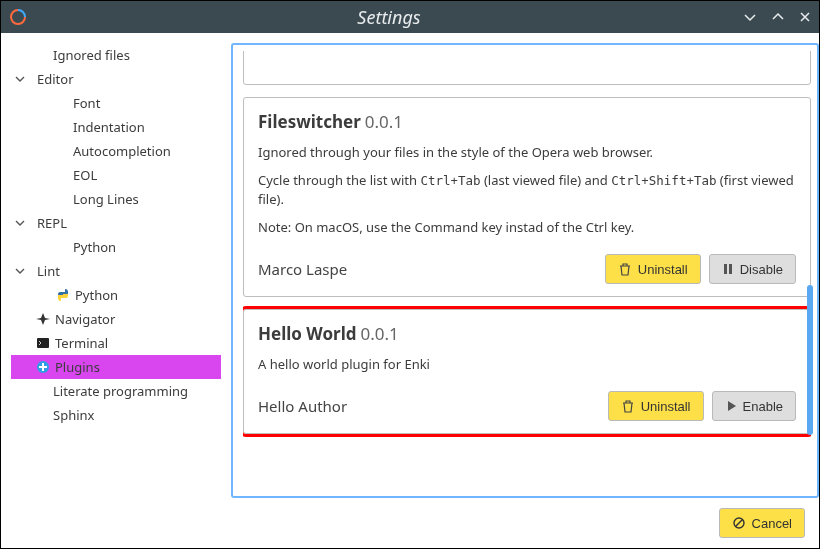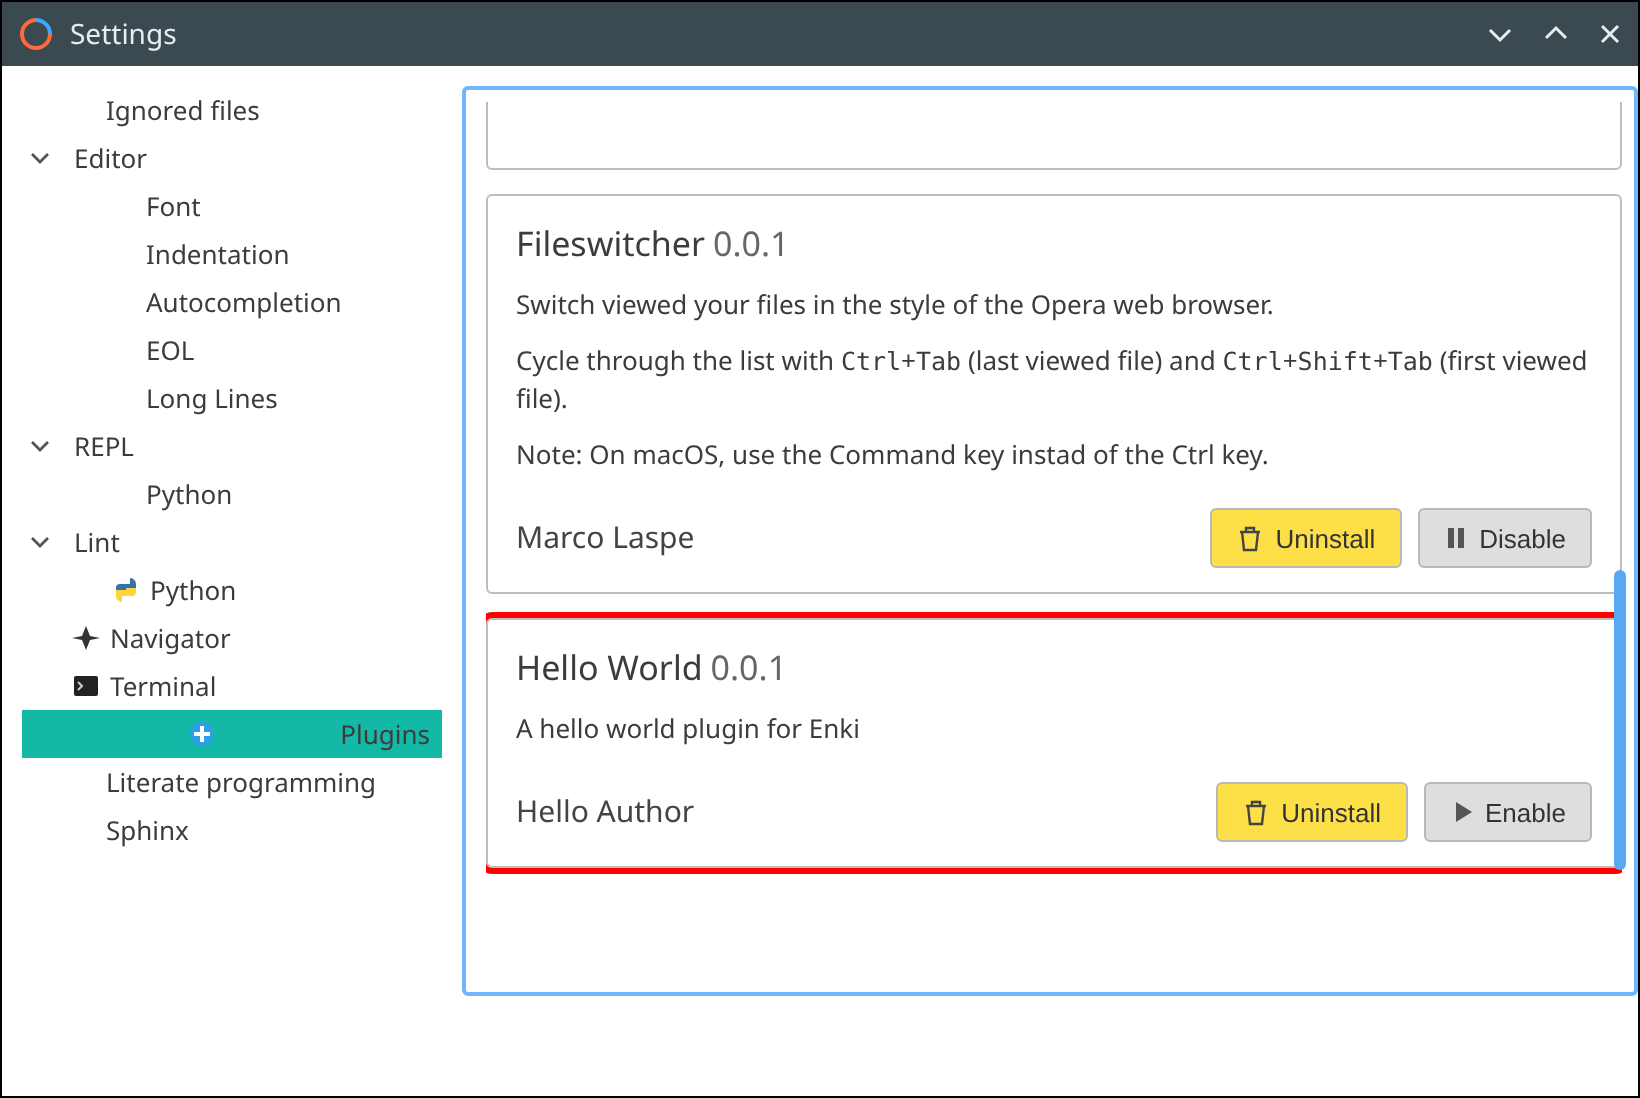--- a/index.html
+++ b/index.html
@@ -1,42 +1,42 @@
 <!DOCTYPE html>
 <html><head>
 <meta charset="utf-8">
 <style>
   * { box-sizing: border-box; margin: 0; padding: 0; }
   html, body { width: 820px; height: 549px; font-family: "Segoe UI", "Noto Sans", sans-serif; font-size: 13px; color: #3c3c3c; background: #fff; }
   .window { width: 820px; height: 549px; border: 1px solid #000; display: flex; flex-direction: column; }
   
   .titlebar { height: 32px; background: #3b4a51; color: #e8ecee; display: flex; align-items: center; padding: 0 8px; }
   .titlebar .app-icon { width: 18px; height: 18px; margin-right: 8px; }
-  .titlebar .title { flex: 1; text-align: left; font-size: 14px; }
+  .titlebar .title { flex: 1; text-align: center; font-size: 18px; font-style: italic; }
   .titlebar .win-btns { display: flex; gap: 14px; align-items: center; }
   .titlebar svg { display: block; }
   
   .body { flex: 1; display: flex; padding: 10px 0 0 10px; gap: 10px; overflow: hidden; }
   
   .sidebar { width: 210px; overflow: auto; }
   .tree { list-style: none; }
   .tree .row { display: flex; align-items: center; height: 24px; white-space: nowrap; cursor: pointer; }
-  .tree .row.selected { background: #14b8a6; justify-content: space-between; }
+  .tree .row.selected { background: #d946ef; }
   .tree .toggle { width: 14px; height: 14px; margin-left: 2px; display: flex; align-items: center; justify-content: center; }
   .tree .spacer { display: inline-block; }
   .tree .icon { width: 16px; height: 16px; margin: 0 4px 0 2px; display: inline-flex; align-items: center; justify-content: center; }
   .tree .label { padding-right: 6px; }
   
   .main { flex: 1; display: flex; position: relative; }
   .plugins-panel { flex: 1; border: 2px solid #6fb6ff; border-radius: 3px; padding: 6px 6px 6px 10px; display: flex; flex-direction: column; gap: 10px; overflow: hidden; position: relative; }
   .scroll-body { flex: 1; overflow: hidden; display: flex; flex-direction: column; gap: 12px; }
   .plugin-card { border: 1px solid #bdbdbd; border-radius: 3px; padding: 12px 14px 12px 14px; }
   .plugin-card.highlight { outline: 3px solid #ff0000; outline-offset: 0; }
   .clipped-top { border-top: 1px solid #bdbdbd; border-left: 1px solid #bdbdbd; border-right: 1px solid #bdbdbd; border-bottom: 1px solid #bdbdbd; border-radius: 0 0 3px 3px; margin-top: -6px; padding: 0 14px 8px 14px; display:flex; justify-content:flex-end; gap:8px; }
-  .plugin-title { font-size: 17px; font-weight: 400; display: inline; }
+  .plugin-title { font-size: 17px; font-weight: 700; display: inline; }
   .plugin-ver { font-size: 17px; color: #666; margin-left: 4px; }
   .plugin-desc { margin-top: 10px; font-size: 13px; line-height: 1.4; }
   .plugin-desc p { margin-bottom: 10px; }
   .plugin-desc code, kbd { font-family: "Consolas", monospace; font-size: 12.5px; }
   .plugin-footer { display: flex; align-items: center; margin-top: 18px; }
   .plugin-author { flex: 1; font-size: 15px; color: #444; }
   .btn { display: inline-flex; align-items: center; gap: 6px; height: 30px; padding: 0 12px; border: 1px solid #b9b9b9; background: #fde047; border-radius: 3px; font-size: 13px; cursor: pointer; color: #333; }
   .btn.dim { background: #dedede; }
   .btn svg { display: block; }
   .vscroll { position: absolute; right: 4px; top: 240px; width: 6px; height: 150px; background: #5aa7f2; border-radius: 3px; }
@@ -223,21 +223,21 @@
               <button class="btn" style="visibility:hidden">
                 <span>Uninstall</span>
               </button>
               <button class="btn dim" style="visibility:hidden">
                 <span>Disable</span>
               </button>
             </div>
             <div class="plugin-card">
               <div><span class="plugin-title">Fileswitcher</span><span class="plugin-ver">0.0.1</span></div>
               <div class="plugin-desc">
-                <p>Switch viewed your files in the style of the Opera web browser.</p>
+                <p>Ignored through your files in the style of the Opera web browser.</p>
                 <p>Cycle through the list with <kbd>Ctrl</kbd>+<kbd>Tab</kbd> (last viewed file) and <kbd>Ctrl</kbd>+<kbd>Shift</kbd>+<kbd>Tab</kbd> (first viewed file).</p>
                 <p>Note: On macOS, use the Command key instad of the Ctrl key.</p>
               </div>
               <div class="plugin-footer">
                 <div class="plugin-author">Marco Laspe</div>
                 <button class="btn">
                   <svg width="14" height="14" viewBox="0 0 14 14">
                     <path d="M3 4h8l-1 9H4z M2 4h10 M5 2h4v2H5z" fill="none" stroke="#444" stroke-width="1.2"></path>
                   </svg>
                   <span>Uninstall</span>
@@ -274,14 +274,21 @@
                 </button>
               </div>
             </div>
           </div>
         <div class="vscroll"></div>
       </div>
     </div>
   </div>
 
   <div class="bottom">
+    <button class="btn">
+      <svg width="14" height="14" viewBox="0 0 14 14">
+          <circle cx="7" cy="7" r="5" fill="none" stroke="#333" stroke-width="1.4"></circle>
+          <line x1="3.5" y1="10.5" x2="10.5" y2="3.5" stroke="#333" stroke-width="1.4"></line>
+        </svg>
+      <span>Cancel</span>
+    </button>
   </div>
 </div>
 
 </body></html>

